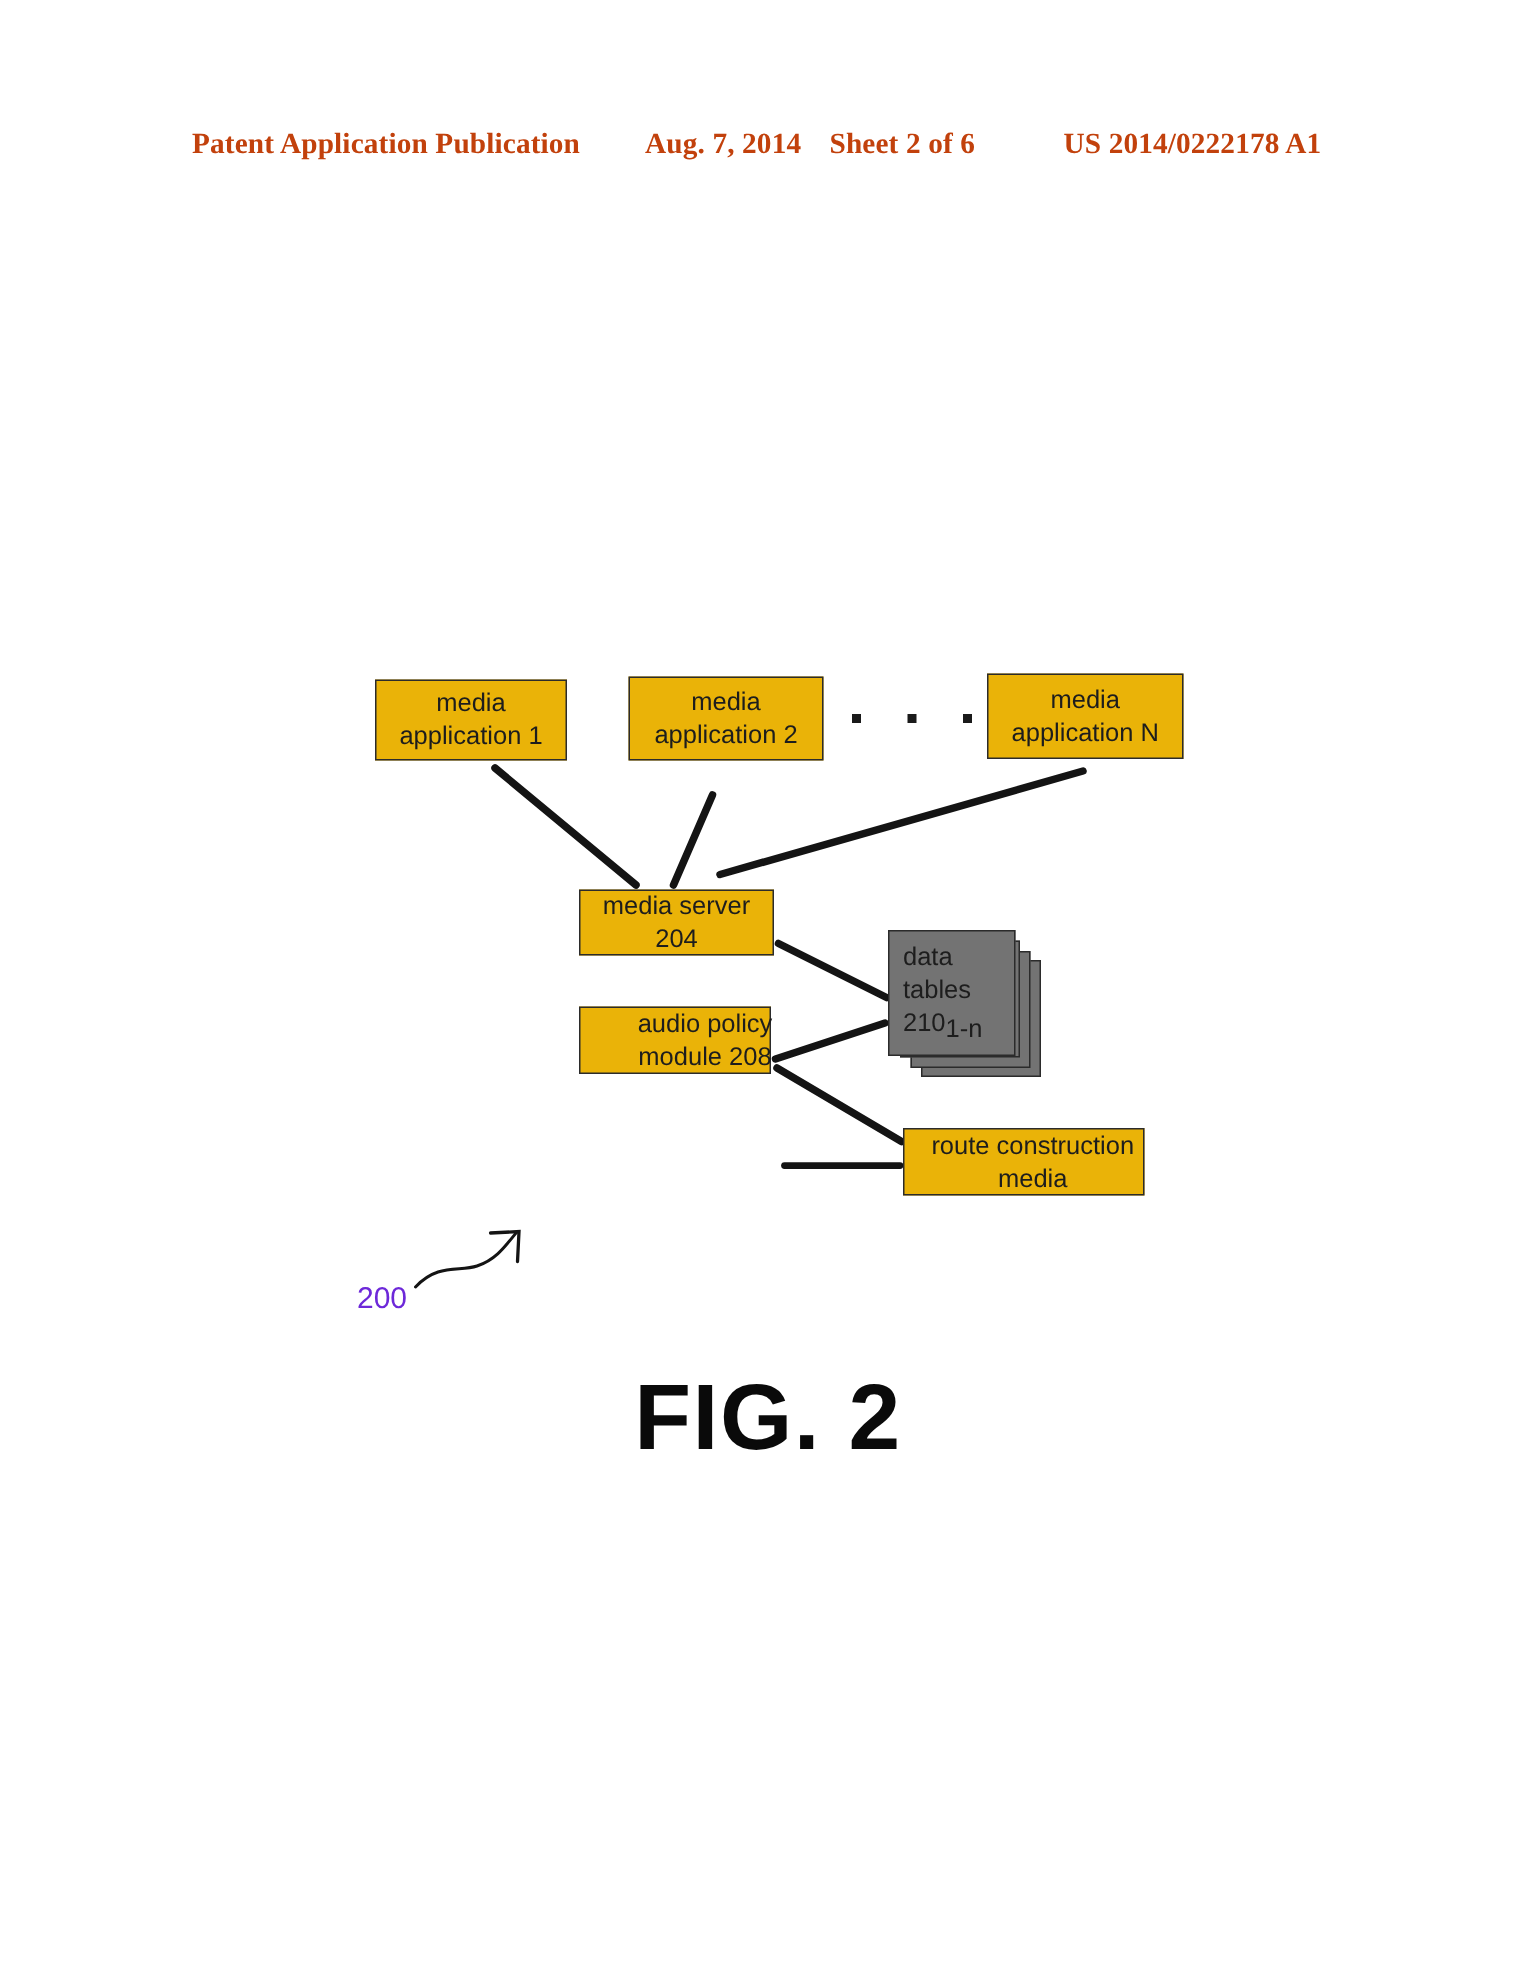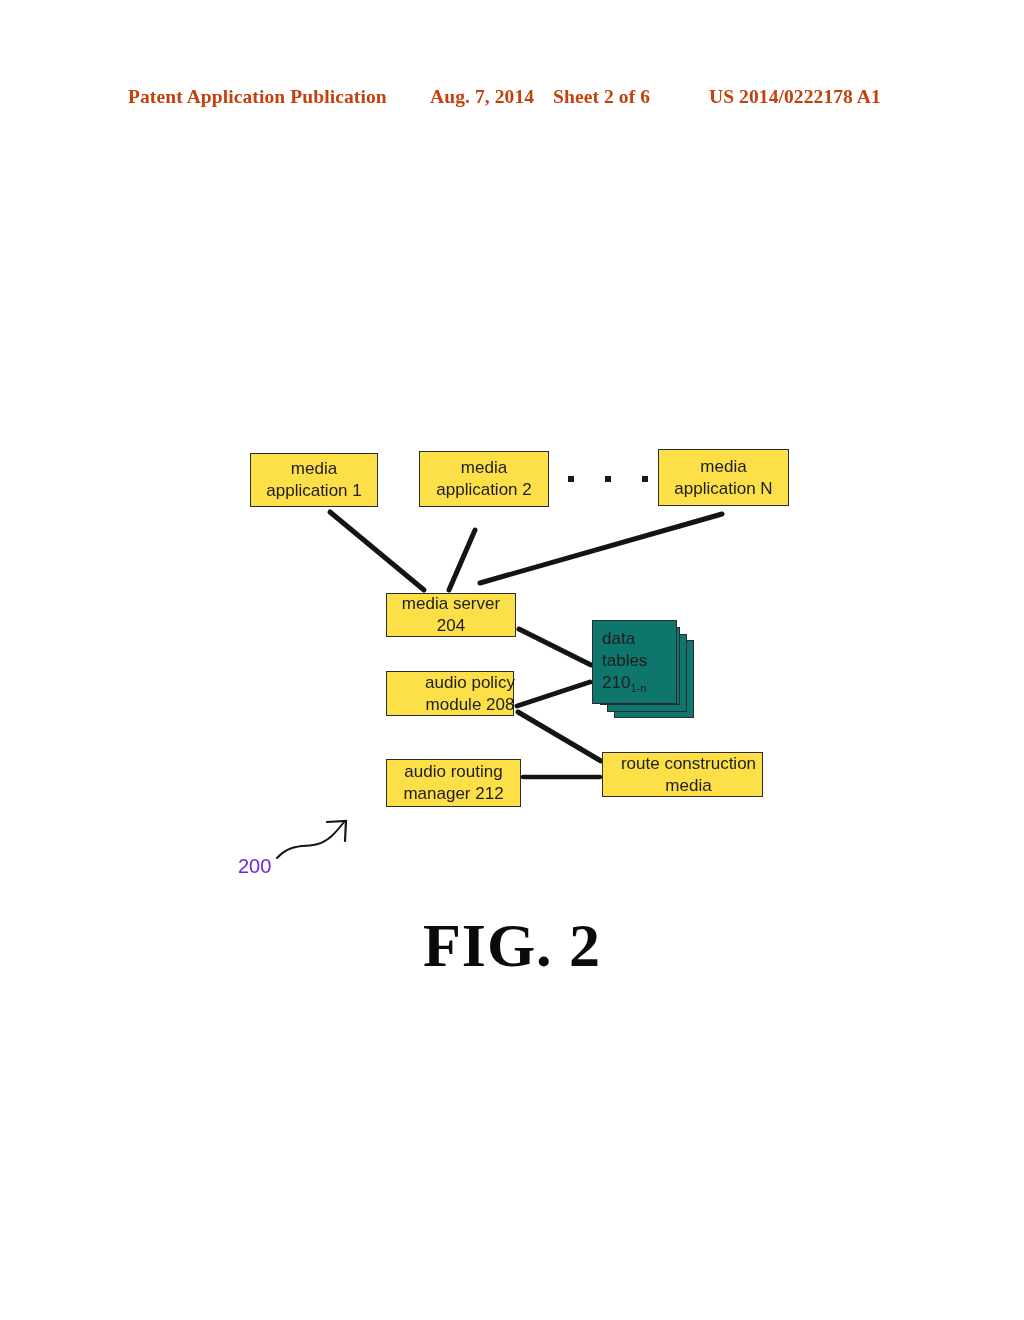--- a/index.html
+++ b/index.html
@@ -52,21 +52,21 @@
     width: 1024px;
     height: 1320px;
     pointer-events: none;
   }
 
   
   .node {
     position: absolute;
     box-sizing: border-box;
     border: 1.6px solid #2b2b2b;
-    background: #fde047;
+    background: #eab308;
     display: flex;
     flex-direction: column;
     align-items: center;
     justify-content: center;
     font-family: "Liberation Sans", sans-serif;
     font-size: 17px;
     line-height: 1.28;
     color: #1d1d1d;
     text-align: center;
     white-space: nowrap;
@@ -91,21 +91,21 @@
     left: 592px;
     top: 620px;
     width: 104px;
     height: 102px;
     z-index: 4;
   }
   .stack .sheet {
     position: absolute;
     box-sizing: border-box;
     border: 1.5px solid #2b2b2b;
-    background: #0f766e;
+    background: #737373;
     width: 80px;
     height: 78px;
   }
   .stack .sheet.s3 { left: 22px; top: 20px; }
   .stack .sheet.s2 { left: 15px; top: 14px; }
   .stack .sheet.s1 { left: 8px;  top: 7px;  }
   .stack .sheet.front {
     left: 0; top: 0;
     width: 85px; height: 84px;
     display: flex;
@@ -113,21 +113,21 @@
     align-items: flex-start;
     justify-content: center;
     padding-left: 9px;
     font-size: 17px;
     line-height: 1.3;
     color: #1d1d1d;
     white-space: nowrap;
   }
   .stack .sheet.front .ln { display: block; }
   .sub {
-    font-size: 11px;
+    font-size: 17px;
     vertical-align: sub;
     letter-spacing: 0;
   }
 
   
   .dots { position: absolute; z-index: 4; }
   .dots span {
     position: absolute;
     width: 6px;
     height: 6px;
@@ -149,21 +149,21 @@
     z-index: 4;
   }
 
   
   .figlabel {
     position: absolute;
     left: 0;
     top: 910px;
     width: 1024px;
     text-align: center;
-    font-family: Liberation Serif, serif;
+    font-family: Liberation Sans, sans-serif;
     font-weight: bold;
     font-size: 62px;
     letter-spacing: 1px;
     color: #0a0a0a;
     z-index: 4;
   }
 </style>
 </head>
 <body>
 
@@ -222,24 +222,20 @@
   <div class="node mserver">
     <span class="ln">media server</span>
     <span class="ln">204</span>
   </div>
 
   <div class="node apolicy">
     <span class="ln">audio policy</span>
     <span class="ln">module 208</span>
   </div>
 
-  <div class="node arouter">
-    <span class="ln">audio routing</span>
-    <span class="ln">manager 212</span>
-  </div>
 
   <div class="node rclogic">
     <span class="ln">route construction</span>
     <span class="ln">media</span>
   </div>
 
   <div class="stack">
     <div class="sheet s3"></div>
     <div class="sheet s2"></div>
     <div class="sheet s1"></div>

